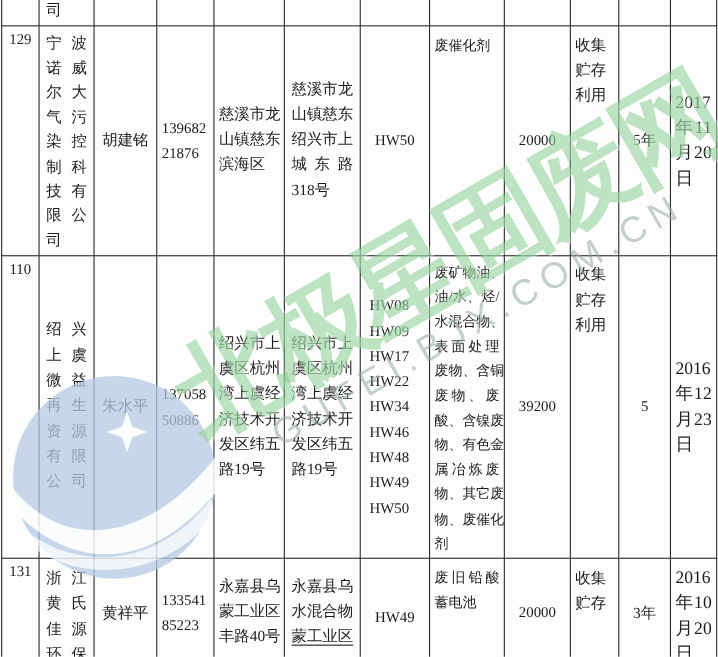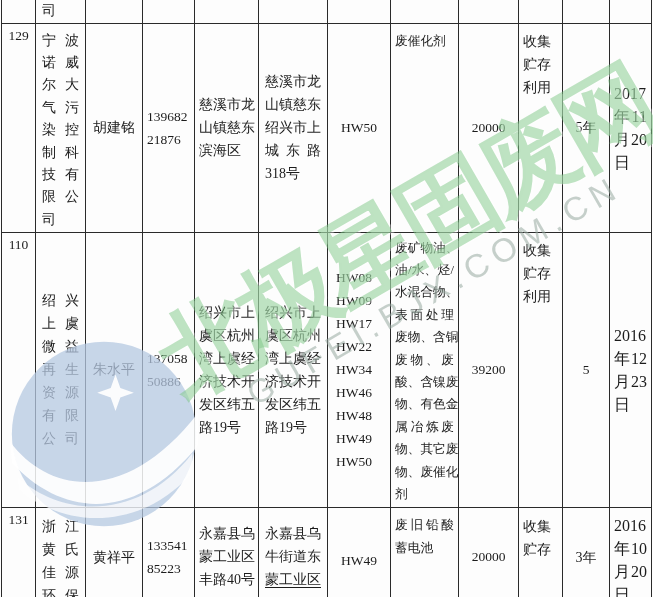--- a/index.html
+++ b/index.html
@@ -316,21 +316,21 @@
       <td class="v-top pt14 padx-sm jlnl">
         <div class="lines">
               <div class="line">永嘉县乌</div>
               <div class="line">蒙工业区</div>
               <div class="line">丰路40号</div>
             </div>
       </td>
       <td class="v-top pt14 padx jlnl u-last">
         <div class="lines">
               <div class="line">永嘉县乌</div>
-              <div class="line">牛街道东</div>
+              <div class="line">水混合物</div>
               <div class="line">蒙工业区</div>
             </div>
       </td>
       <td class="v-top pt41 padx num t-center">
         <div class="lines">
               <div class="line">HW49</div>
             </div>
       </td>
       <td class="v-top pt6 padx-sm jlnl waste">
         <div class="lines">

